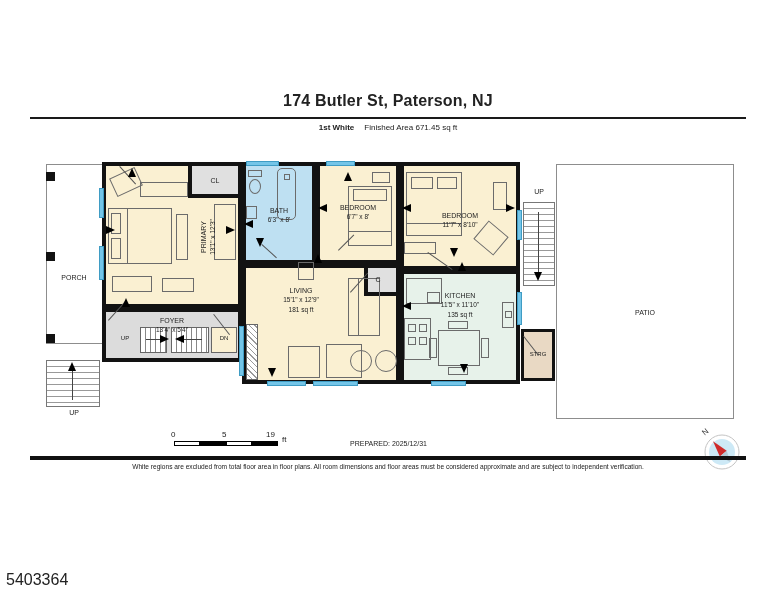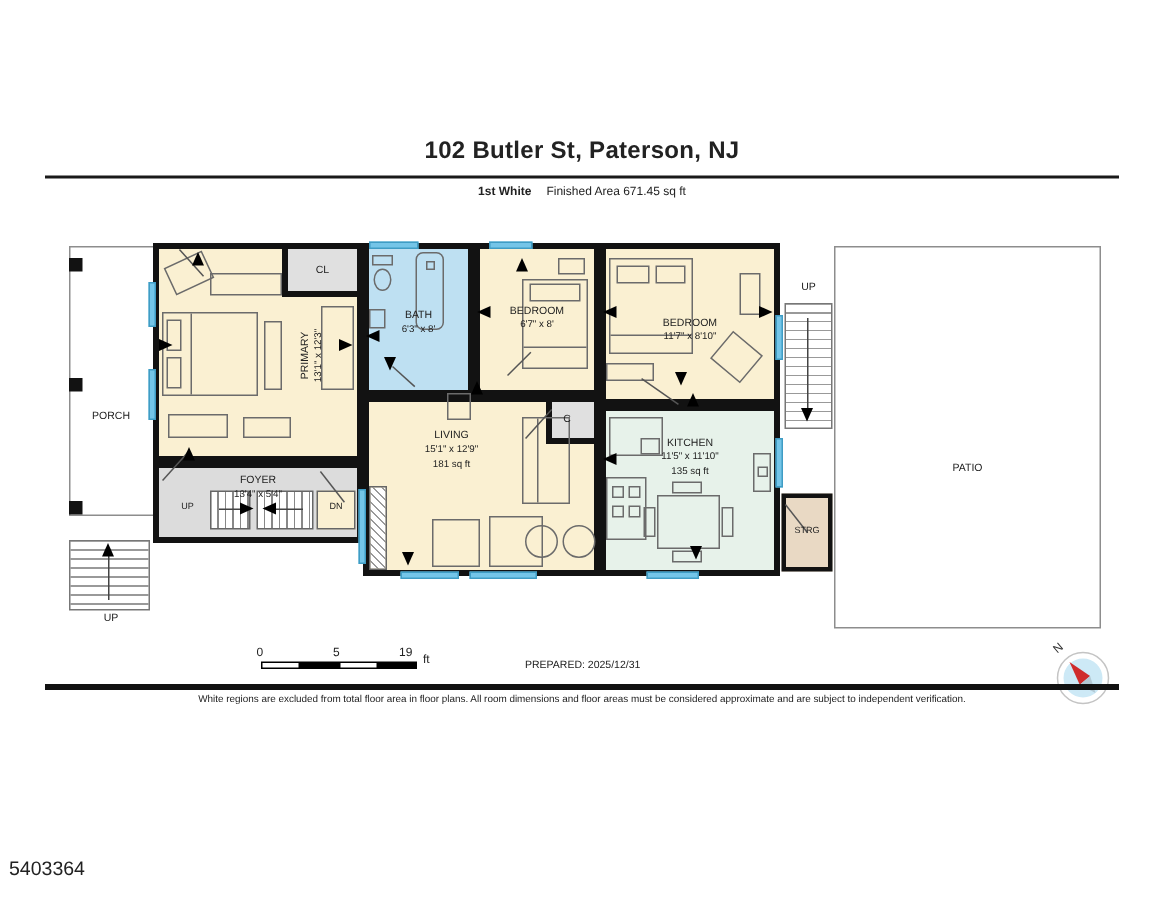--- a/index.html
+++ b/index.html
@@ -37,26 +37,26 @@
   .f.round{border-radius:50%}
   .f .in{position:absolute;border:1px solid #6b6b6b;box-sizing:border-box}
   .f .ln{position:absolute;background:#6b6b6b}
   .hatch{position:absolute;border:1px solid #666;box-sizing:border-box;z-index:2;
     background:repeating-linear-gradient(45deg,#fff 0 3px,#9a9a9a 3px 4px)}
   
   .tick{position:absolute;font-size:8px}
   .seg{position:absolute;height:5px;box-sizing:border-box}
   .prepared{position:absolute;font-size:7px}
   .disc{position:absolute;left:0;width:776px;text-align:center;font-size:6.6px;color:#222}
-  .pid{position:absolute;left:6px;top:571px;font-size:13px}
+  .pid{position:absolute;left:6px;top:571px;font-size:16px}
 </style>
 </head>
 <body>
 
-<div class="abs title">102 Butler St, Paterson, NJ</div>
+<div class="abs title">174 Butler St, Paterson, NJ</div>
 <div class="abs rule" style="top:117px;height:2px"></div>
 <div class="abs sub">
   <b>1st White</b><span>Finished Area 671.45 sq ft</span>
 </div>
 
 <div class="thin" style="left:46px;top:164px;width:57px;height:180px"></div>
 <div class="rlbl" style="left:46px;top:273px;width:56px">PORCH</div>
 <div class="post" style="left:46px;top:172px"></div>
 <div class="post" style="left:46px;top:252px"></div>
 <div class="post" style="left:46px;top:334px"></div>

